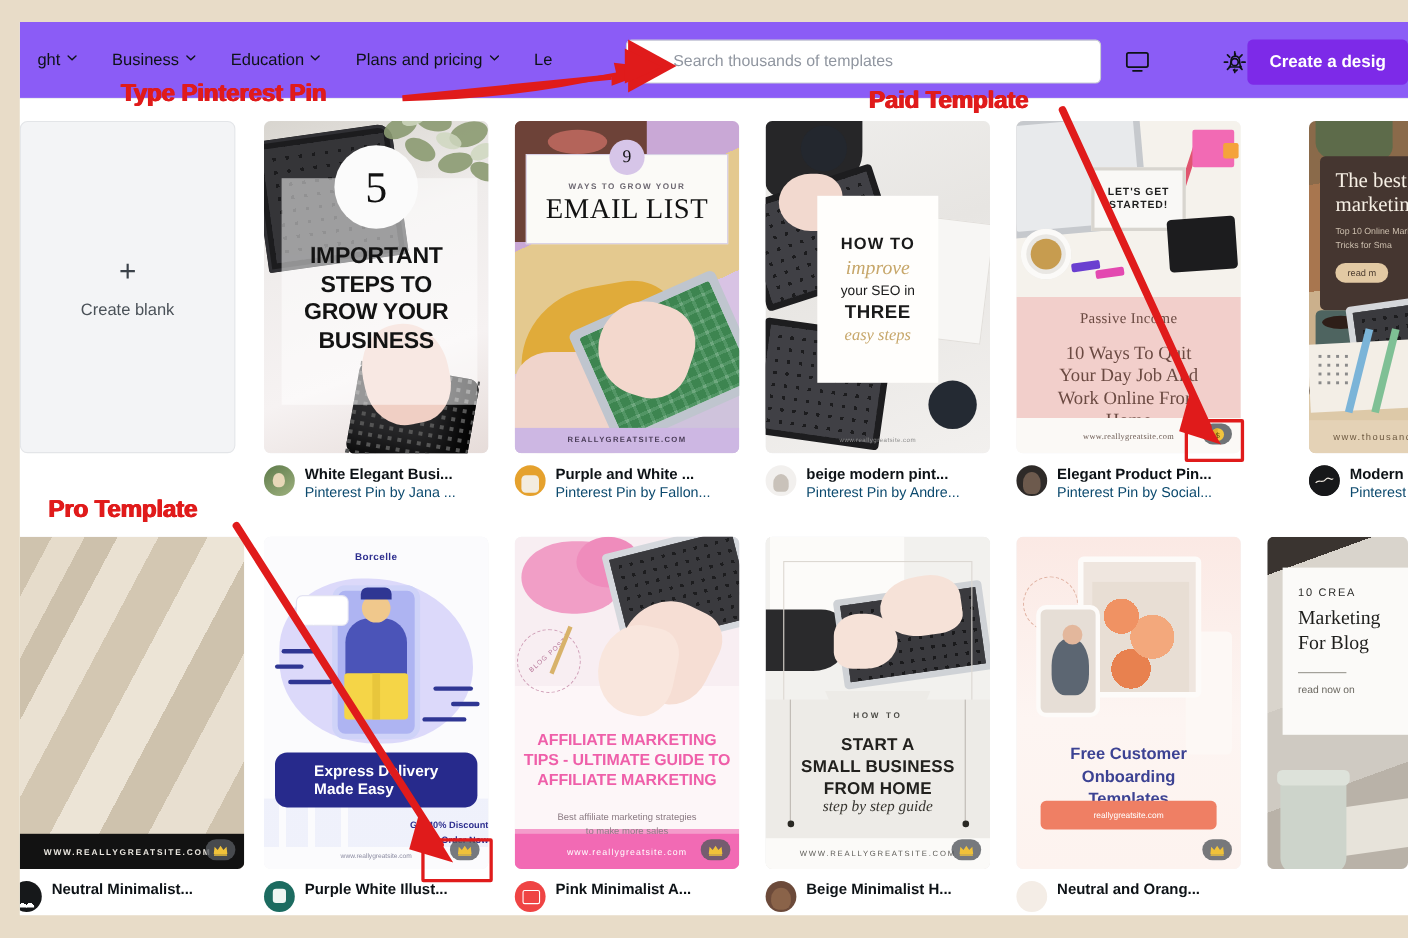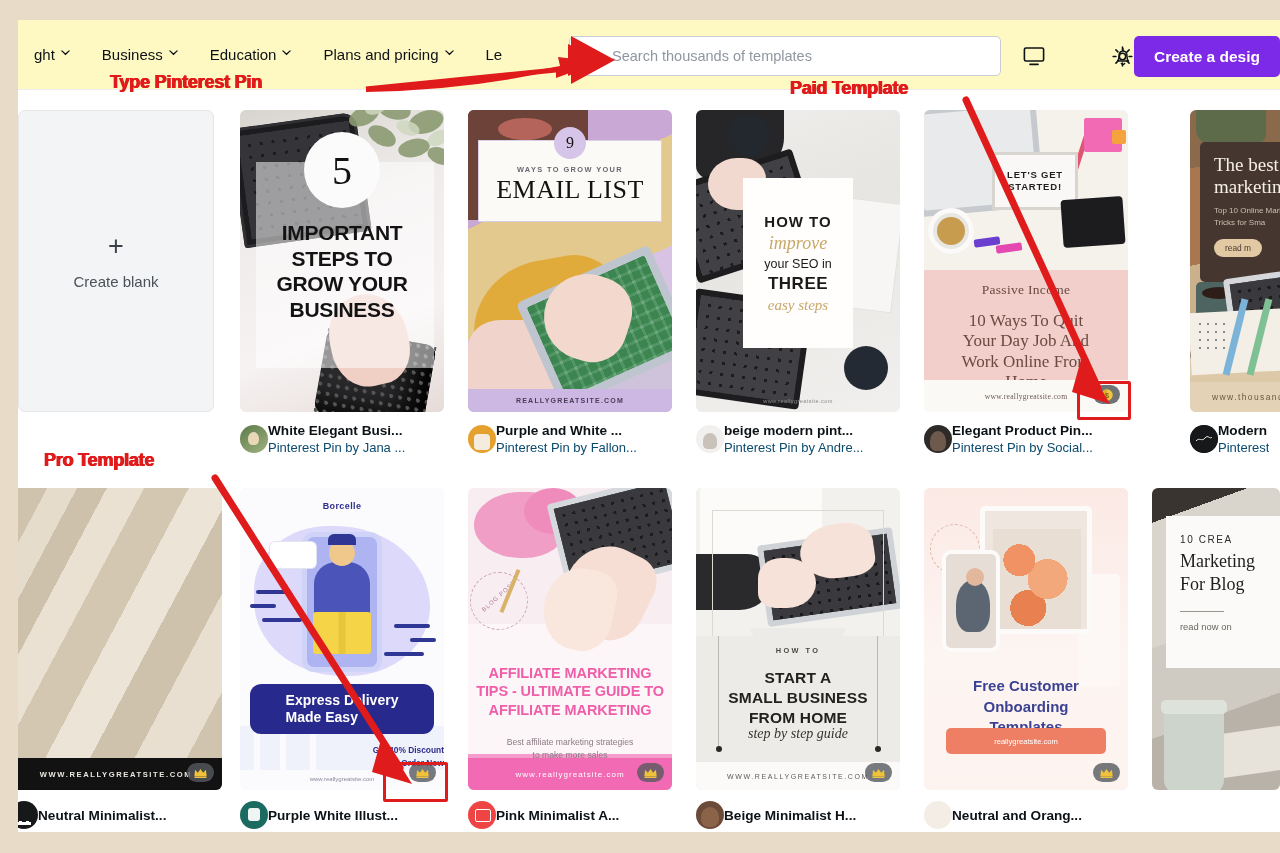--- a/index.html
+++ b/index.html
@@ -14,21 +14,21 @@
   
   #app {
     position: absolute; left: 18px; top: 20px;
     width: 1262px; height: 812px;
     background: #ffffff; overflow: hidden;
   }
 
   
   #header {
     position: absolute; left: 0; top: 0; width: 1262px; height: 70px;
-    background: #fef9c3; border-bottom: 1px solid #eceef1;
+    background: #8b5cf6; border-bottom: 1px solid #eceef1;
     display: flex; align-items: center;
   }
   .nav-items { display: flex; align-items: center; gap: 0px; padding-left: 0px; }
   .nav-item {
     display: flex; align-items: center; gap: 6px;
     font-size: 15px; color: #0d1216; padding: 6px 16px;
     cursor: pointer; white-space: nowrap;
   }
   .chev { width: 9px; height: 9px; position: relative; top: -2px; }
   .chev svg { display:block; }
@@ -80,21 +80,21 @@
   }
   .row { position: relative; width: 1262px; height: 372px; }
   .cell {
     position: absolute; top: 0; width: 204px;
   }
   .thumb {
     position: relative; width: 100%; height: 302px;
     border-radius: 6px; overflow: hidden;
     background: #f2f3f5; cursor: pointer;
   }
-  .meta { display: flex; align-items: center; margin-top: 11px; }
+  .meta { display: flex; margin-top: 11px; gap: 9px; }
   .avatar {
     width: 28px; height: 28px; border-radius: 50%;
     flex: 0 0 28px; overflow: hidden; position: relative;
   }
   .meta-text { overflow: hidden; min-width: 0; }
   .m-title {
     font-size: 13.6px; font-weight: bold; color: #0d1216;
     white-space: nowrap; overflow: hidden;
   }
   .m-sub {
@@ -408,21 +408,21 @@
   .av9{background:#6c4a3a;}
   .av9::after{content:"";position:absolute;left:5px;top:6px;width:18px;height:20px;border-radius:50% 50% 38% 38%;background:#8a6349;}
   .av10{background:#f4ede6;}
   .av10::after{content:"";position:absolute;left:6px;top:10px;font-size:7px;color:#b08a6a;}
 
   
   .anno { position: absolute; z-index: 60; pointer-events: none; }
   .anno-text {
     font-family: "Liberation Sans", sans-serif;
     font-weight: bold; color: #e01b1b;
-    font-size: 18px; letter-spacing: -0.2px;
+    font-size: 22px; letter-spacing: -0.2px;
     white-space: nowrap;
     text-shadow: 0.6px 0 0 #e01b1b, -0.6px 0 0 #e01b1b;
   }
   #anno-type { left: 110px; top: 72px; }
   #anno-paid { left: 790px; top: 78px; }
   #anno-pro  { left: 44px;  top: 450px; }
 
   .hl-box {
     position: absolute; border: 3.5px solid #e01b1b; border-radius: 2px; z-index: 55;
   }

